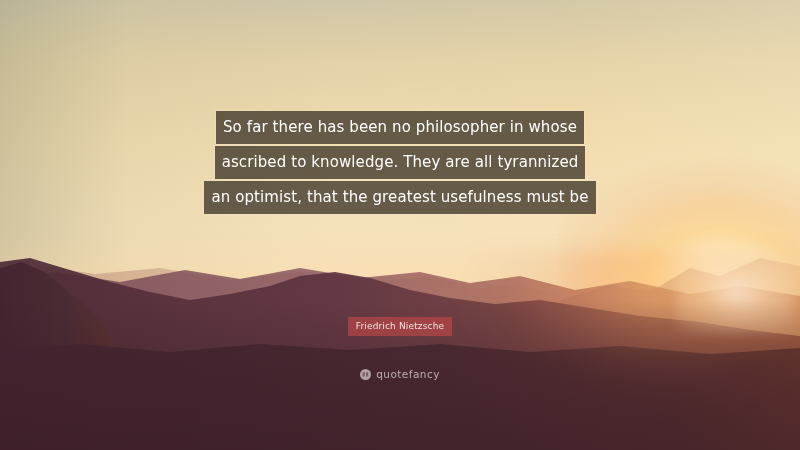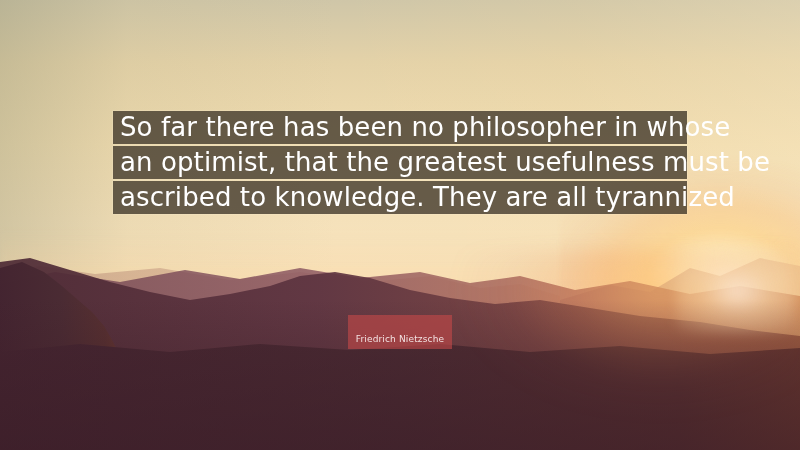--- a/index.html
+++ b/index.html
@@ -119,21 +119,21 @@
     width: 800px;
     text-align: center;
   }
   .quote-line {
     display: block;
     margin: 0 auto 2px auto;
     width: max-content;
     max-width: 560px;
     color: #ffffff;
     font-family: "DejaVu Sans", sans-serif;
-    font-size: 26px;
+    font-size: 15px;
     line-height: 30px;
     font-weight: 400;
     letter-spacing: 0.1px;
     padding: 1px 7px 2px 7px;
     background: rgba(52,45,34,0.74);
     box-shadow: 0 0 0 0.5px rgba(255,246,220,0.30);
     white-space: nowrap;
   }
 
   
@@ -144,21 +144,21 @@
     width: 800px;
     text-align: center;
   }
   .author-badge {
     display: inline-block;
     color: #f3e2e2;
     font-family: "DejaVu Sans", sans-serif;
     font-size: 9px;
     line-height: 12px;
     letter-spacing: 0.15px;
-    padding: 18px 8px 4px 8px;
+    padding: 3px 8px 4px 8px;
     background: rgba(196,72,72,0.62);
   }
 
   
   .watermark {
     position: absolute;
     left: 0;
     top: 368px;
     width: 800px;
     text-align: center;
@@ -237,22 +237,31 @@
       <polygon fill="url(#gFore)" points="0,352 80,344 170,352 260,344 350,350 440,344 530,352 620,346 710,354 800,348 800,450 0,450"></polygon>
     </svg>
   </div>
 
   <div class="bg-layer sun-core"></div>
   <div class="bg-layer fg-light"></div>
   <div class="bg-layer bottom-shade"></div>
 
   <div class="quote-block">
     <span class="quote-line">So far there has been no philosopher in whose</span>
+    <span class="quote-line">ascribed to knowledge. They are all tyrannized</span>
     <span class="quote-line">an optimist, that the greatest usefulness must be</span>
-    <span class="quote-line">ascribed to knowledge. They are all tyrannized</span>
   </div>
 
   <div class="author-wrap">
     <span class="author-badge">Friedrich Nietzsche</span>
   </div>
 
+  <div class="watermark">
+    <span class="wm-icon">
+      <svg width="7" height="7" viewBox="0 0 7 7" xmlns="http://www.w3.org/2000/svg">
+        <rect x="0.6" y="1.2" width="2.2" height="4.4" rx="0.4" fill="#7b5f68"></rect>
+        <rect x="4.0" y="1.2" width="2.2" height="4.4" rx="0.4" fill="#7b5f68"></rect>
+      </svg>
+    </span>
+    <span class="wm-text">quotefancy</span>
+  </div>
 
 </div>
 
 </body></html>

